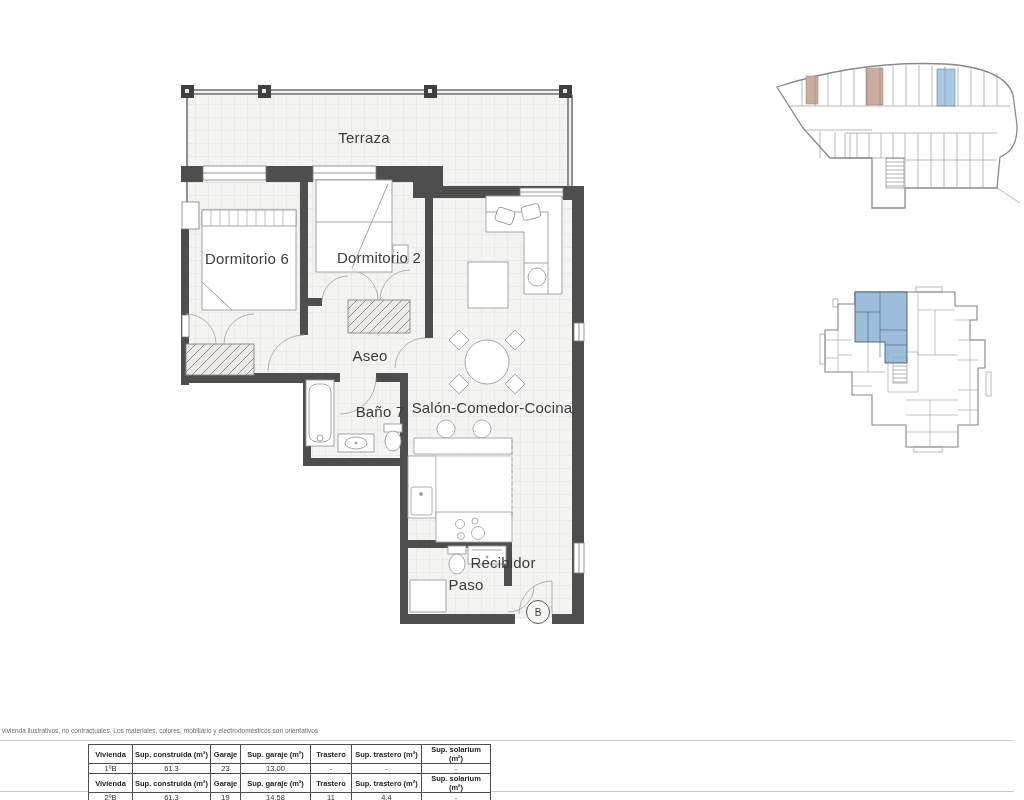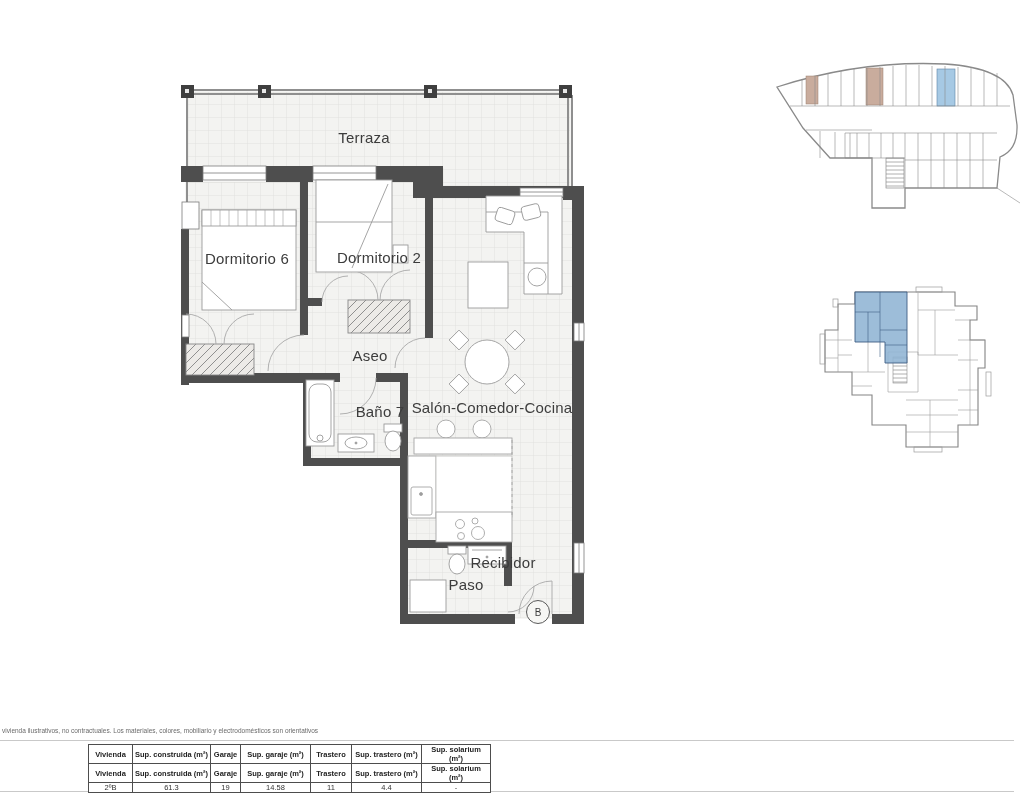--- a/index.html
+++ b/index.html
@@ -284,20 +284,29 @@
     </colgroup>
     <tbody>
         <tr>
       <th>Vivienda</th>
       <th>Sup. construida (m²)</th>
       <th>Garaje</th>
       <th>Sup. garaje (m²)</th>
       <th>Trastero</th>
       <th>Sup. trastero (m²)</th>
       <th>Sup. solarium (m²)</th>
+    </tr>
+    <tr>
+      <td>1ºB</td>
+      <td>61.3</td>
+      <td>23</td>
+      <td>13.00</td>
+      <td>-</td>
+      <td>-</td>
+      <td>-</td>
     </tr>
   </tbody>
     </table>
   <table style="margin-top:-1px;">
     <colgroup>
       <col style="width:44px">
         <col style="width:78px">
         <col style="width:30px">
         <col style="width:70px">
       <col style="width:41px">

